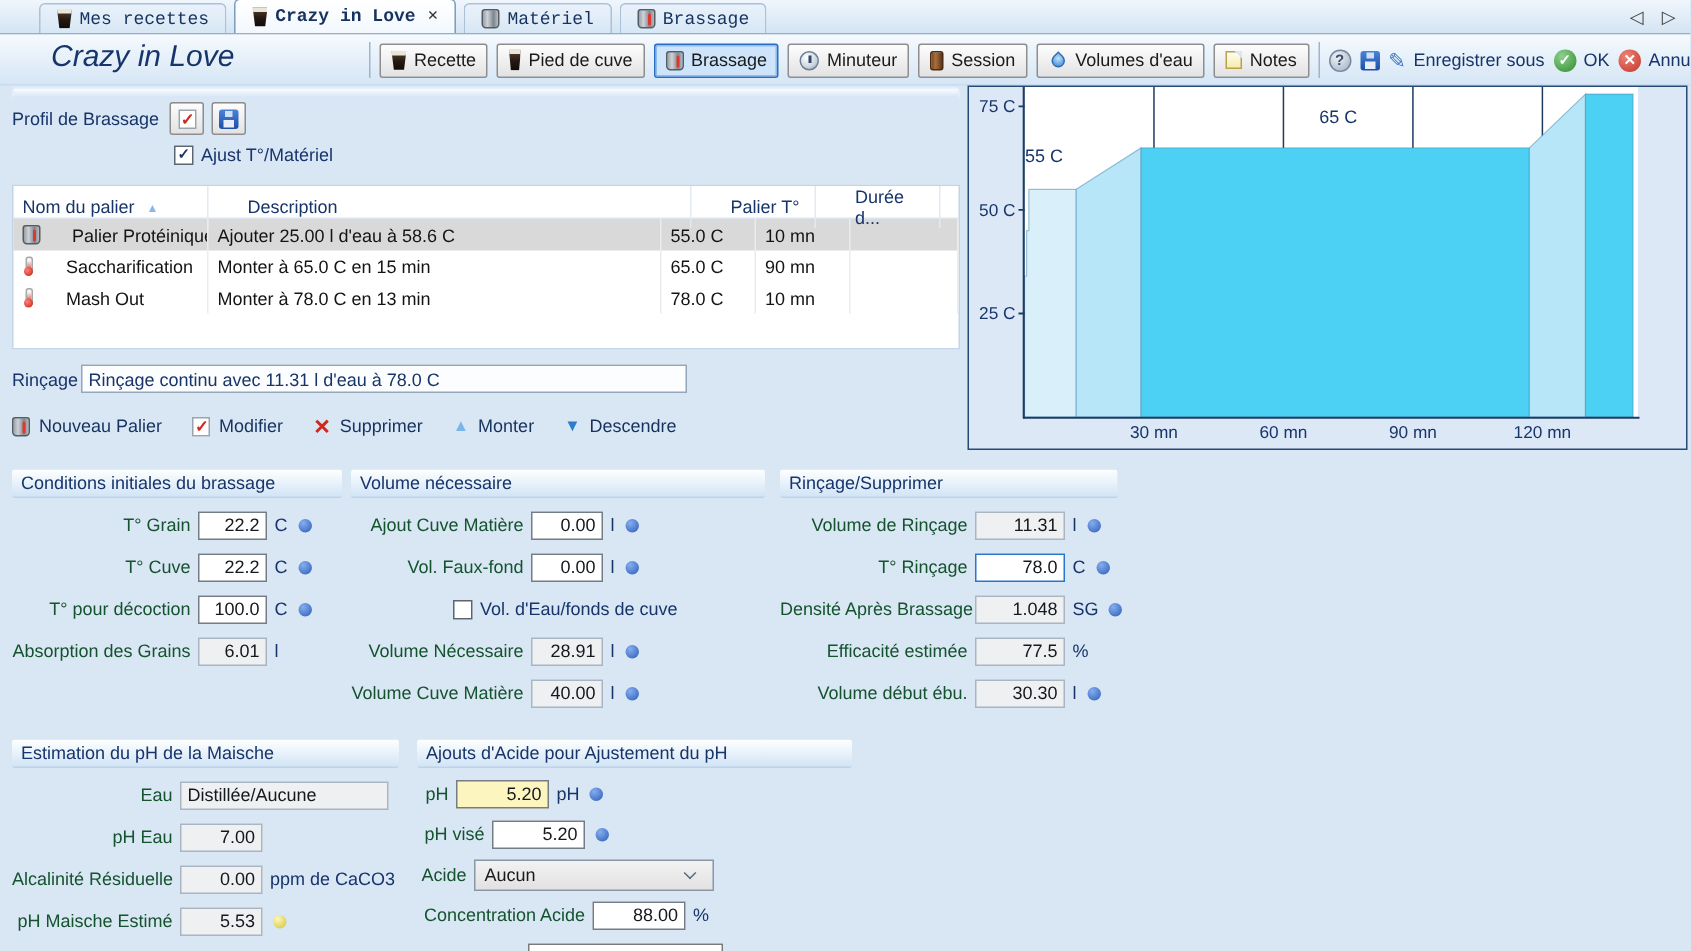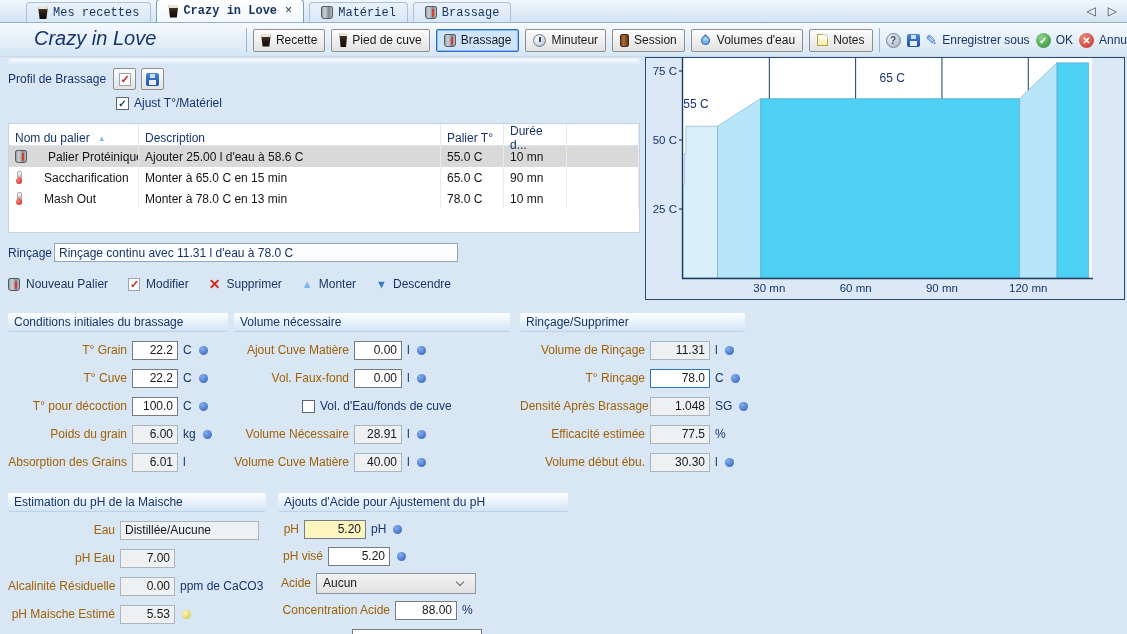--- a/index.html
+++ b/index.html
@@ -92,21 +92,21 @@
   .cbrow { position:absolute; left:116px; top:96px; display:flex; align-items:center; gap:5px; }
   .cb { width:13px; height:13px; border:1px solid #5a6570; background:#fff; display:flex;
         align-items:center; justify-content:center; font-size:10px; color:#17356b; }
   .cb .mark { visibility:hidden; font-weight:bold; }
   .cb.checked .mark { visibility:visible; }
 
   
   .table { position:absolute; left:8px; top:123px; width:632px; height:110px; background:#fff;
            border:1px solid #c3d4e6; }
   .thead,.trow { display:grid; grid-template-columns:130px 302px 63px 63px 1fr; }
-  .thead { height:22px; border-bottom:1px solid #dde6ef; }
+  .thead { height:22px; border-bottom:1px solid #dde6ef;gap:20px; }
   .thead .cell { display:flex; align-items:center; padding:0 6px; color:#17356b;
                  border-right:1px solid #e2eaf2; }
   .trow { height:21px; color:#141414; }
   .trow .cell { display:flex; align-items:center; gap:21px; padding:0 6px; border-right:1px solid #ececec;
                 white-space:nowrap; overflow:hidden; }
   .trow.sel { background:#d9d9d9; }
 
   
   .rincrow { position:absolute; left:8px; top:243px; display:flex; align-items:center; }
   .rincrow .lbl { width:46px; }
@@ -117,21 +117,21 @@
 
   
   .chartpanel { position:absolute; left:645px; top:57px; width:480px; height:243px;
                 background:#dce8f6; border:1px solid #274a74; }
 
   
   .sec { position:absolute; }
   .sech { height:19px; line-height:19px; padding-left:6px; color:#17356b;
           background:linear-gradient(#feffff,#d2e4f6); border-bottom:1px solid #bcd2ea; border-radius:2px; }
   .frow { display:flex; align-items:center; height:20px; margin-top:8px; }
-  .flabel { display:inline-block; text-align:right; color:#a16207; padding-right:5px; white-space:nowrap; }
+  .flabel { display:inline-block; text-align:right; color:#14532d; padding-right:5px; white-space:nowrap; }
   .fin { height:19px; border:1px solid #747d86; background:#fff; text-align:right; padding:0 4px;
          color:#15181c; font:12px "Liberation Sans",sans-serif; }
   .fin.ro { background:#eef0f2; border-color:#a9b5c0; }
   .fin.focus { border:1px solid #2776c9; }
   .fin.yellow { background:#fdf5c0; }
   .fin.left { text-align:left; }
   .funit { margin-left:5px; color:#17356b; white-space:nowrap; }
   .dot { width:9px; height:9px; border-radius:50%; margin-left:7px; flex:none; }
   .dot.blue { background:radial-gradient(circle at 35% 30%,#85aef0,#2c5cb4); }
   .dot.yellow { background:radial-gradient(circle at 35% 30%,#fff8b8,#d2c033); }
@@ -361,26 +361,20 @@
     <span class="funit">C</span>
     <span class="dot blue"></span>
   </div>
   <div class="frow">
     <span class="flabel w124">T° pour décoction</span>
     <input class="fin fw46" value="100.0" style="">
     <span class="funit">C</span>
     <span class="dot blue"></span>
   </div>
   <div class="frow">
-    <span class="flabel w124">Poids du grain</span>
-    <input class="fin ro fw46" readonly="" value="6.00" style="">
-    <span class="funit">kg</span>
-    <span class="dot blue"></span>
-  </div>
-  <div class="frow">
     <span class="flabel w124">Absorption des Grains</span>
     <input class="fin ro fw46" readonly="" value="6.01" style="">
     <span class="funit">l</span>
   </div>
 </div>
 
 <div class="sec" style="left:234px;top:313px;width:276px">
   <div class="sech">Volume nécessaire</div>
   <div class="frow">
     <span class="flabel w120">Ajout Cuve Matière</span>

